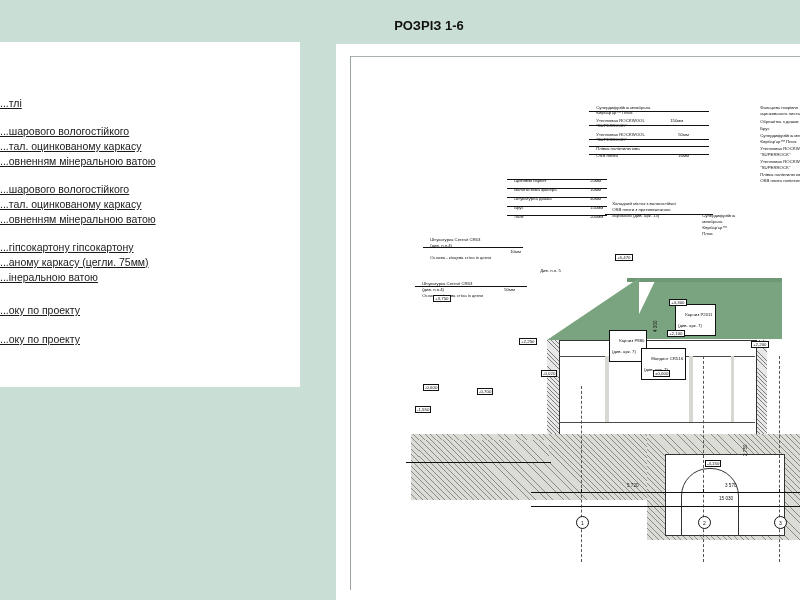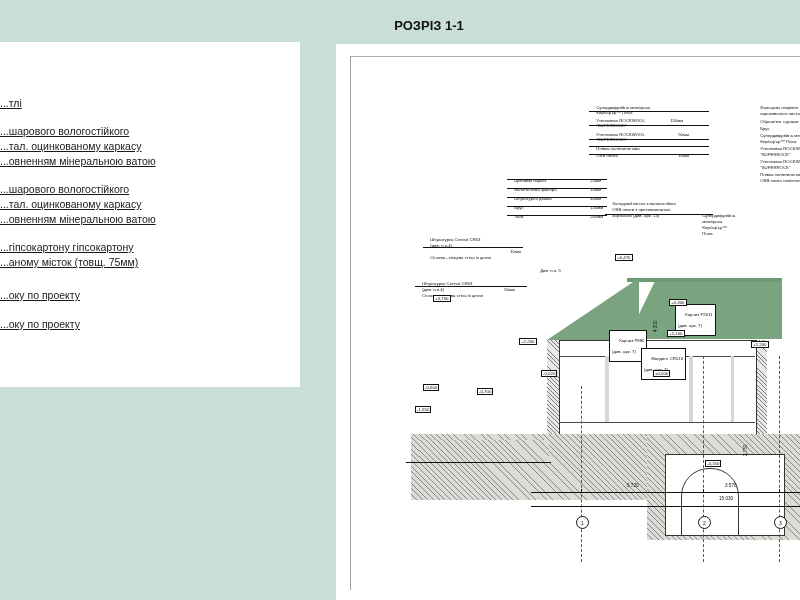--- a/index.html
+++ b/index.html
@@ -64,32 +64,33 @@
       <div>...тал. оцинкованому каркасу</div>
       <div>...овненням мінеральною ватою</div>
     </div>
     <div class="blk">
       <div>...шарового вологостійкого</div>
       <div>...тал. оцинкованому каркасу</div>
       <div>...овненням мінеральною ватою</div>
     </div>
     <div class="blk">
       <div>...гіпсокартону гіпсокартону</div>
-      <div>...аному місток (товщ. 75мм)</div>
+      <div>...аному каркасу (цегли. 75мм)</div>
+      <div>...інеральною ватою</div>
     </div>
     <div class="blk" style="margin-top:18px;">
       <div>...оку по проекту</div>
     </div>
     <div class="blk" style="margin-top:14px;">
       <div>...оку по проекту</div>
     </div>
   </div>
 
   <div class="titlebar"></div>
-  <div class="title">РОЗРІЗ 1-1</div>
+  <div class="title">РОЗРІЗ 1-6</div>
 
   <div class="sheet">
     <div class="frame"></div>
 
     <div class="roof green" style="left:276px;top:225px;width:155px;height:58px;clip-path:polygon(0 58px,28px 0,155px 0,155px 58px);"></div>
     <div class="roof greendark" style="left:276px;top:222px;width:155px;height:4px;"></div>
 
     <div class="roof green" style="left:196px;top:222px;width:92px;height:62px;clip-path:polygon(92px 0,92px 62px,0 62px);"></div>
 
     <div class="hatch-wall" style="position:absolute;left:196px;top:284px;width:12px;height:94px;"></div>

